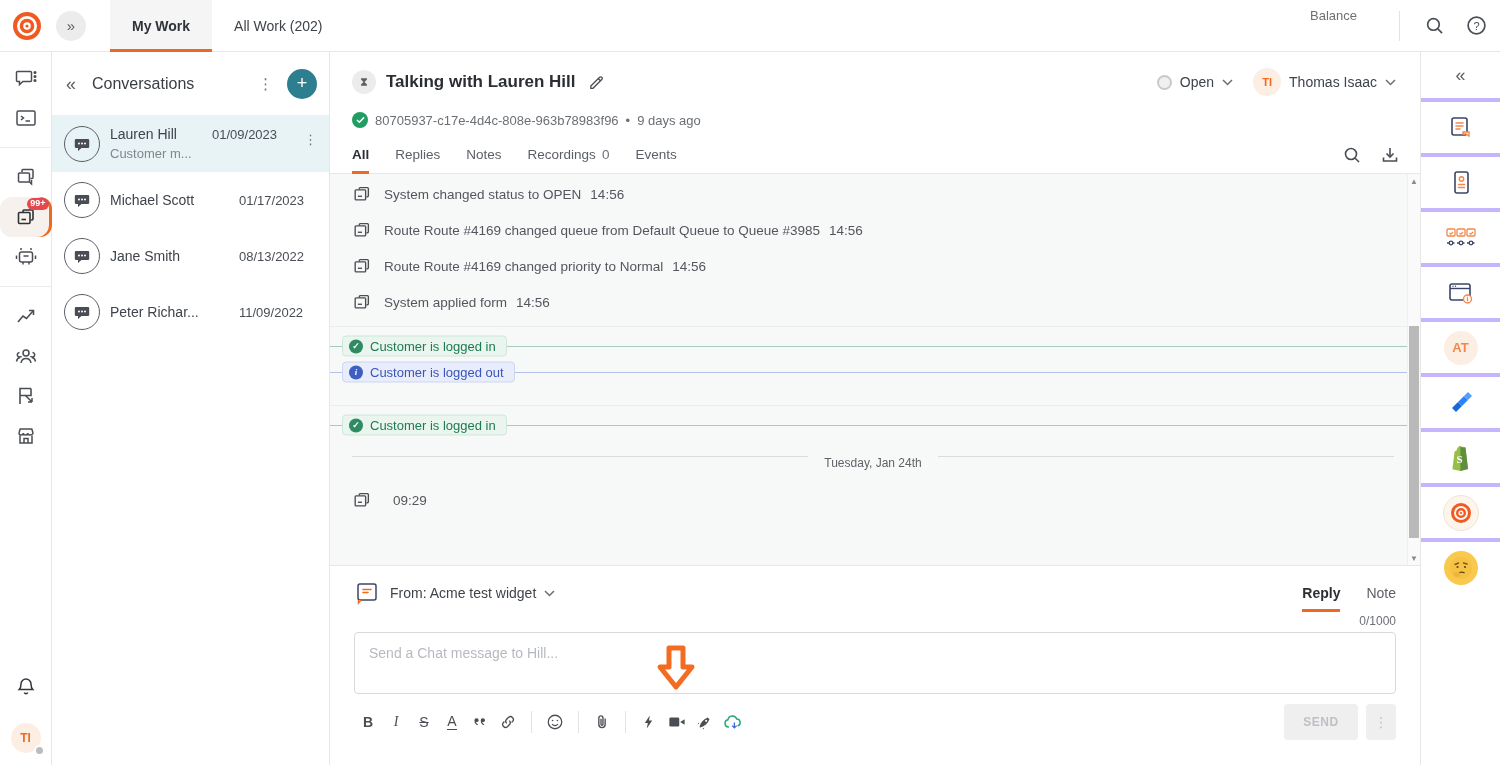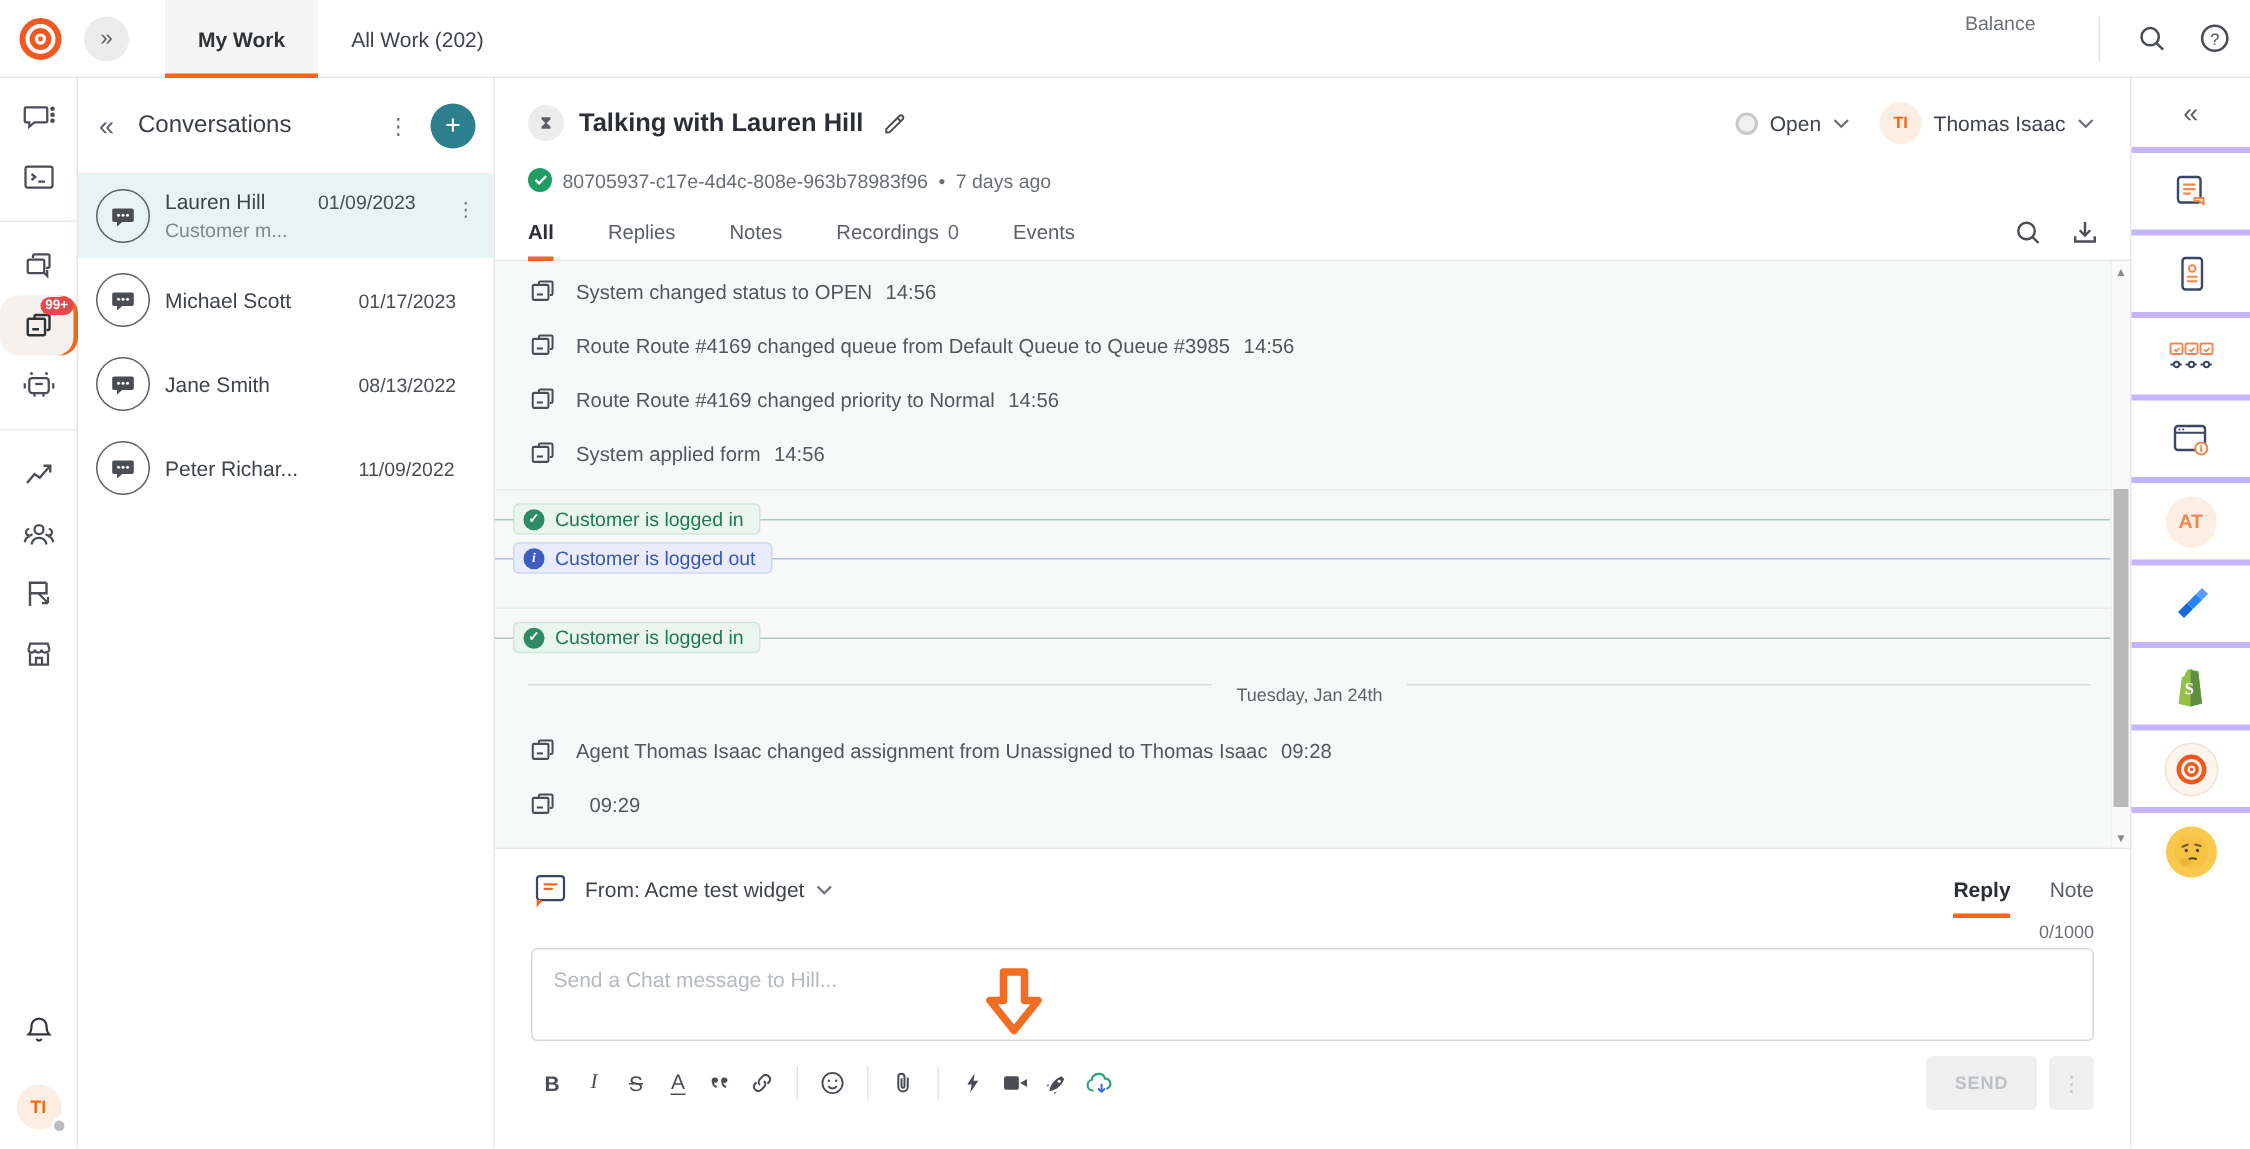--- a/index.html
+++ b/index.html
@@ -56,21 +56,21 @@
   .conv-title { font-size:17px; font-weight:700; color:#2b2e33; }
   .edit-btn { margin-left:12px; cursor:pointer; display:flex; }
   .header-right { margin-left:auto; display:flex; align-items:center; gap:8px; }
   .status-ring { width:15px; height:15px; border-radius:50%; border:2px solid #c9c9c9; background:#f0f0f0; }
   .status-label { font-size:14px; color:#3f434a; }
   .chev { display:flex; cursor:pointer; }
   .assignee-avatar { width:28px; height:28px; border-radius:50%; background:#fdeee3; color:#f26a1b; font-size:11px; font-weight:700; display:flex; align-items:center; justify-content:center; margin-left:12px; }
   .id-row { display:flex; align-items:center; gap:7px; margin-top:16px; font-size:13px; color:#6b6f75; }
   .check-badge { width:16px; height:16px; border-radius:50%; background:#1f9d63; display:flex; align-items:center; justify-content:center; }
 
-  .tabs-row { display:flex; align-items:center; gap:36px; padding:0 20px 0 22px; border-bottom:1px solid #e7e7e7; height:38px; }
+  .tabs-row { display:flex; align-items:center; gap:26px; padding:0 20px 0 22px; border-bottom:1px solid #e7e7e7; height:38px; }
   .tab { height:38px; display:flex; align-items:center; font-size:13.5px; color:#5c6066; cursor:pointer; gap:6px; }
   .tab.active { color:#2b2e33; font-weight:700; box-shadow:inset 0 -3px 0 #ef6820; }
   .tab-count { color:#6b6f75; font-weight:400; }
   .tabs-icons { margin-left:auto; display:flex; align-items:center; gap:18px; }
   .tabs-icons > div { cursor:pointer; }
 
   
   .timeline { flex:1; background:#f7f8f8; position:relative; overflow:hidden; padding-top:2px; }
   .event-row { display:flex; align-items:center; height:36px; padding-left:22px; font-size:13.5px; color:#53575d; }
   .event-row svg { flex:none; margin-right:12px; }
@@ -364,21 +364,21 @@
         </div>
       </div>
       <div class="id-row">
         <span class="check-badge">
           <svg width="9" height="8" viewBox="0 0 10 9" fill="none" stroke="#fff" stroke-width="1.8">
               <polyline points="1,4.5 3.8,7 9,1.5"></polyline>
             </svg>
         </span>
         <span>80705937-c17e-4d4c-808e-963b78983f96</span>
         <span>•</span>
-        <span>7 days ago</span>
+        <span>9 days ago</span>
       </div>
     </div>
 
     <div class="tabs-row">
       <div class="tab active">
           <span>All</span>
         </div>
       <div class="tab">
           <span>Replies</span>
         </div>
@@ -475,29 +475,20 @@
           <span>Customer is logged in</span>
         </span>
       </div>
 
       <div class="date-divider">
         <span class="line"></span>
         <span class="date-text">Tuesday, Jan 24th</span>
         <span class="line"></span>
       </div>
 
-      <div class="event-row">
-        <svg width="20" height="20" viewBox="0 0 22 22" fill="none" stroke="#4a4e54" stroke-width="1.5">
-            <path d="M8 6V5a1 1 0 011-1h8a1 1 0 011 1v8a1 1 0 01-1 1h-1"></path>
-            <rect x="3.5" y="6.5" width="11.5" height="11" rx="1"></rect>
-            <line x1="6.5" y1="13.5" x2="11" y2="13.5"></line>
-          </svg>
-        <span>Agent Thomas Isaac changed assignment from Unassigned to Thomas Isaac</span>
-        <span class="event-time">09:28</span>
-      </div>
       <div class="event-row">
         <svg width="20" height="20" viewBox="0 0 22 22" fill="none" stroke="#4a4e54" stroke-width="1.5">
             <path d="M8 6V5a1 1 0 011-1h8a1 1 0 011 1v8a1 1 0 01-1 1h-1"></path>
             <rect x="3.5" y="6.5" width="11.5" height="11" rx="1"></rect>
             <line x1="6.5" y1="13.5" x2="11" y2="13.5"></line>
           </svg>
         <span class="event-time">09:29</span>
       </div>
 
       <div class="scrollbar">

